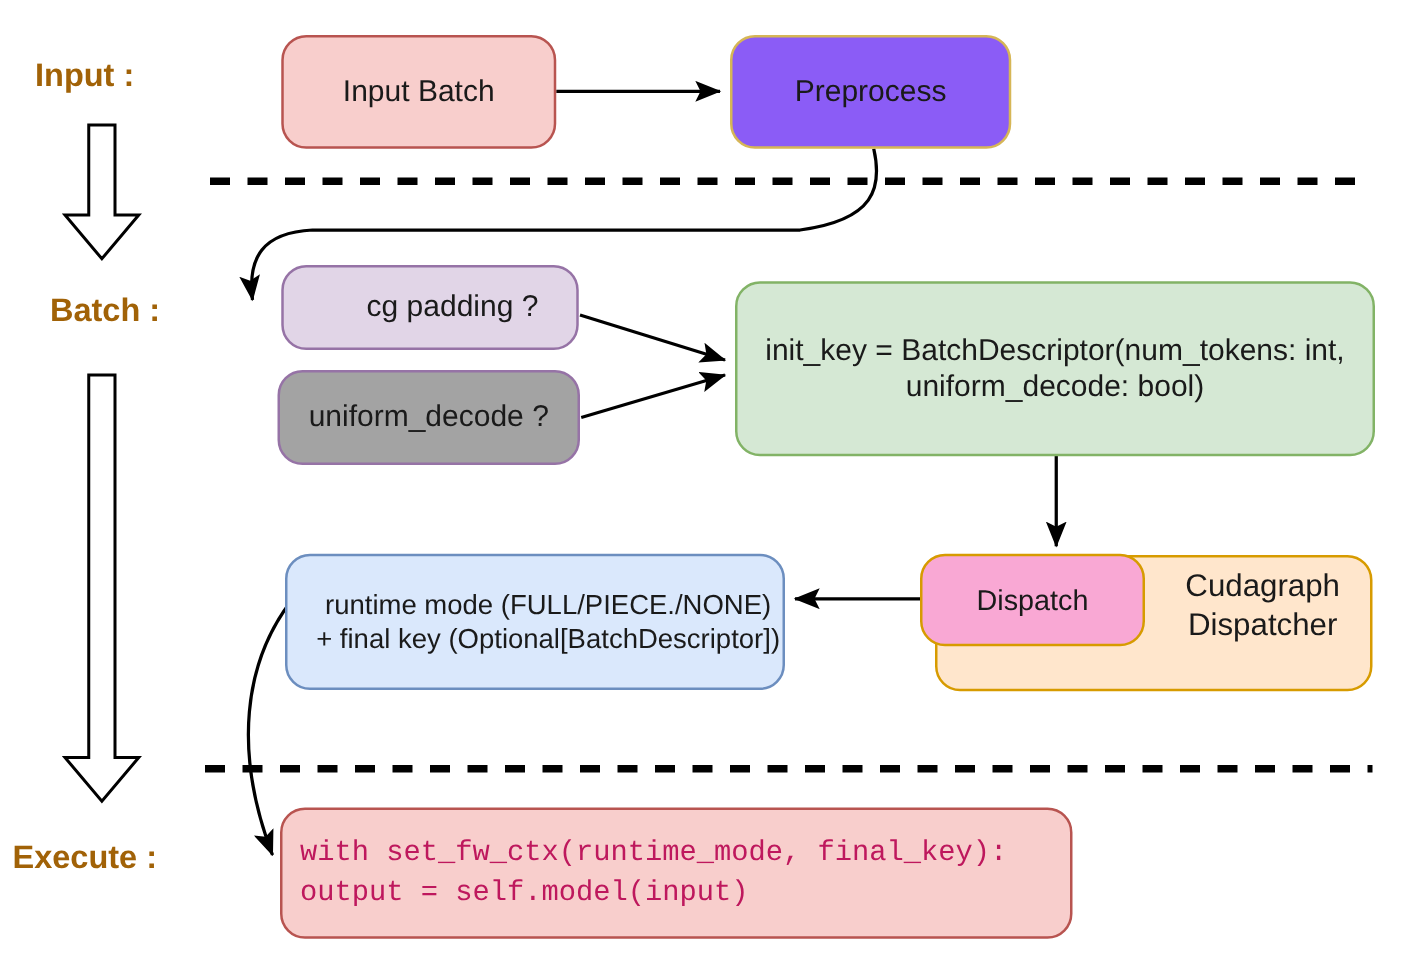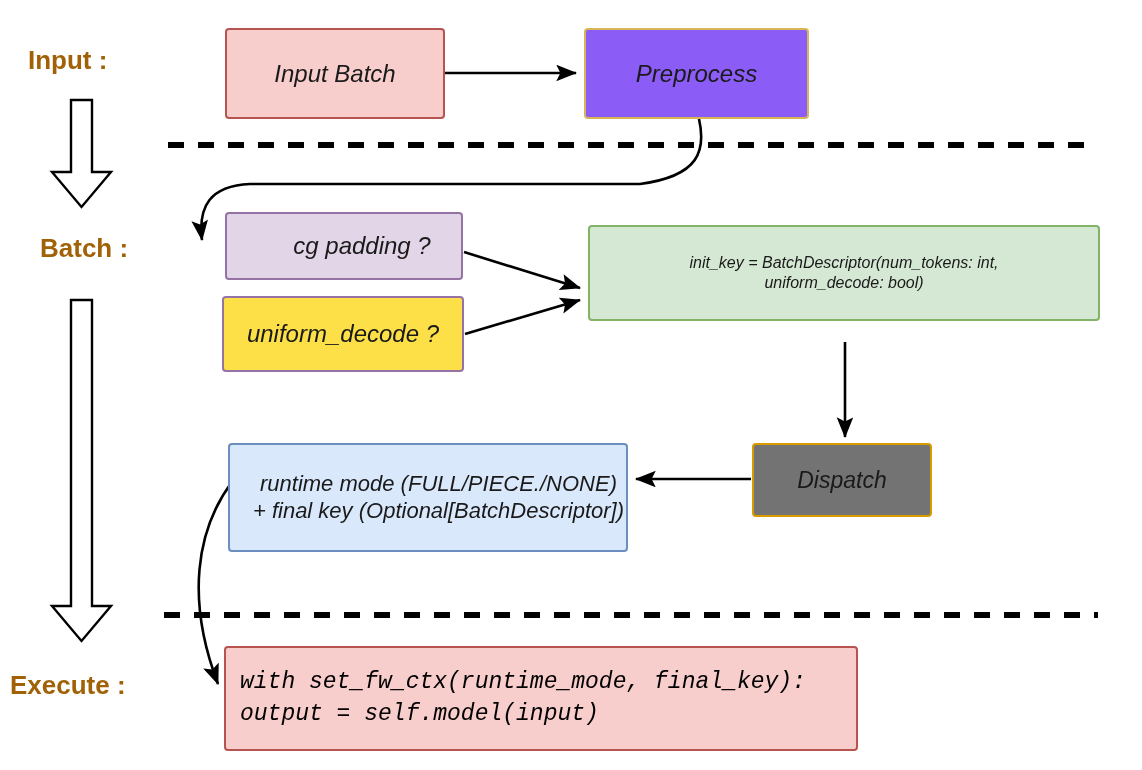--- a/index.html
+++ b/index.html
@@ -11,45 +11,44 @@
     overflow:hidden;
   }
   #svg-layer{position:absolute;left:0;top:0;width:1142px;height:770px;}
   .node{
     position:absolute;
     box-sizing:border-box;
     display:flex;
     align-items:center;
     justify-content:center;
     text-align:center;
-    border-radius:4px;
+    border-radius:20px;
     border-width:2px;
     border-style:solid;
     font-family:"Liberation Sans", sans-serif;
     color:#1a1a1a;
     line-height:1.22;
     white-space:pre-line;
-    font-style:italic;
   }
   .stage-label{
     position:absolute;
     font-family:"Liberation Sans", sans-serif;
     font-weight:bold;
     font-size:26px;
     color:#a16207;
     white-space:nowrap;
   }
   .code-node{
     font-family:"Liberation Mono", monospace;
     font-size:23px;
     text-align:left;
     justify-content:flex-start;
     padding-left:14px;
     letter-spacing:0px;
-    color:#000000;
+    color:#be185d;
     line-height:1.35;
   }
 </style>
 </head>
 <body>
 
 <div id="stage">
 
   <svg id="svg-layer" viewBox="0 0 1142 770" xmlns="http://www.w3.org/2000/svg">
     <defs>
@@ -82,27 +81,30 @@
   <div class="stage-label" style="left:28px;top:45px;">Input :</div>
   <div class="stage-label" style="left:40px;top:233px;">Batch :</div>
   <div class="stage-label" style="left:10px;top:670px;">Execute :</div>
 
   <div class="node" style="left:225px;top:28px;width:220px;height:91px;background:#f8cecc;border-color:#b85450;font-size:24px;">Input Batch</div>
 
   <div class="node" style="left:584px;top:28px;width:225px;height:91px;background:#8b5cf6;border-color:#d6b656;font-size:24px;">Preprocess</div>
 
   <div class="node" style="left:225px;top:212px;width:238px;height:68px;background:#e1d5e7;border-color:#9673a6;font-size:24px;padding-left:36px;">cg padding ?</div>
 
-  <div class="node" style="left:222px;top:296px;width:242px;height:76px;background:#fde047;border-color:#9673a6;font-size:24px;">uniform_decode ?</div>
+  <div class="node" style="left:222px;top:296px;width:242px;height:76px;background:#a3a3a3;border-color:#9673a6;font-size:24px;">uniform_decode ?</div>
 
-  <div class="node" style="left:588px;top:225px;width:512px;height:96px;background:#d5e8d4;border-color:#82b366;font-size:16px;">init_key = BatchDescriptor(num_tokens: int,
+  <div class="node" style="left:588px;top:225px;width:512px;height:140px;background:#d5e8d4;border-color:#82b366;font-size:24px;">init_key = BatchDescriptor(num_tokens: int,
 uniform_decode: bool)</div>
 
+  <div class="node" style="left:748px;top:444px;width:350px;height:109px;background:#ffe6cc;border-color:#d79b00;font-size:25px;
+              justify-content:flex-end;align-items:flex-start;padding:8px 24px 0 0;">Cudagraph
+Dispatcher</div>
 
-  <div class="node" style="left:752px;top:443px;width:180px;height:74px;background:#737373;border-color:#d79b00;font-size:23px;">Dispatch</div>
+  <div class="node" style="left:736px;top:443px;width:180px;height:74px;background:#f9a8d4;border-color:#d79b00;font-size:23px;">Dispatch</div>
 
   <div class="node" style="left:228px;top:443px;width:400px;height:109px;background:#dae8fc;border-color:#6c8ebf;font-size:22px;padding-left:21px;">runtime mode (FULL/PIECE./NONE)
 + final key (Optional[BatchDescriptor])</div>
 
   <div class="node code-node" style="left:224px;top:646px;width:634px;height:105px;background:#f8cecc;border-color:#b85450;">with set_fw_ctx(runtime_mode, final_key):
     output = self.model(input)</div>
 
 </div>
 
 </body></html>

